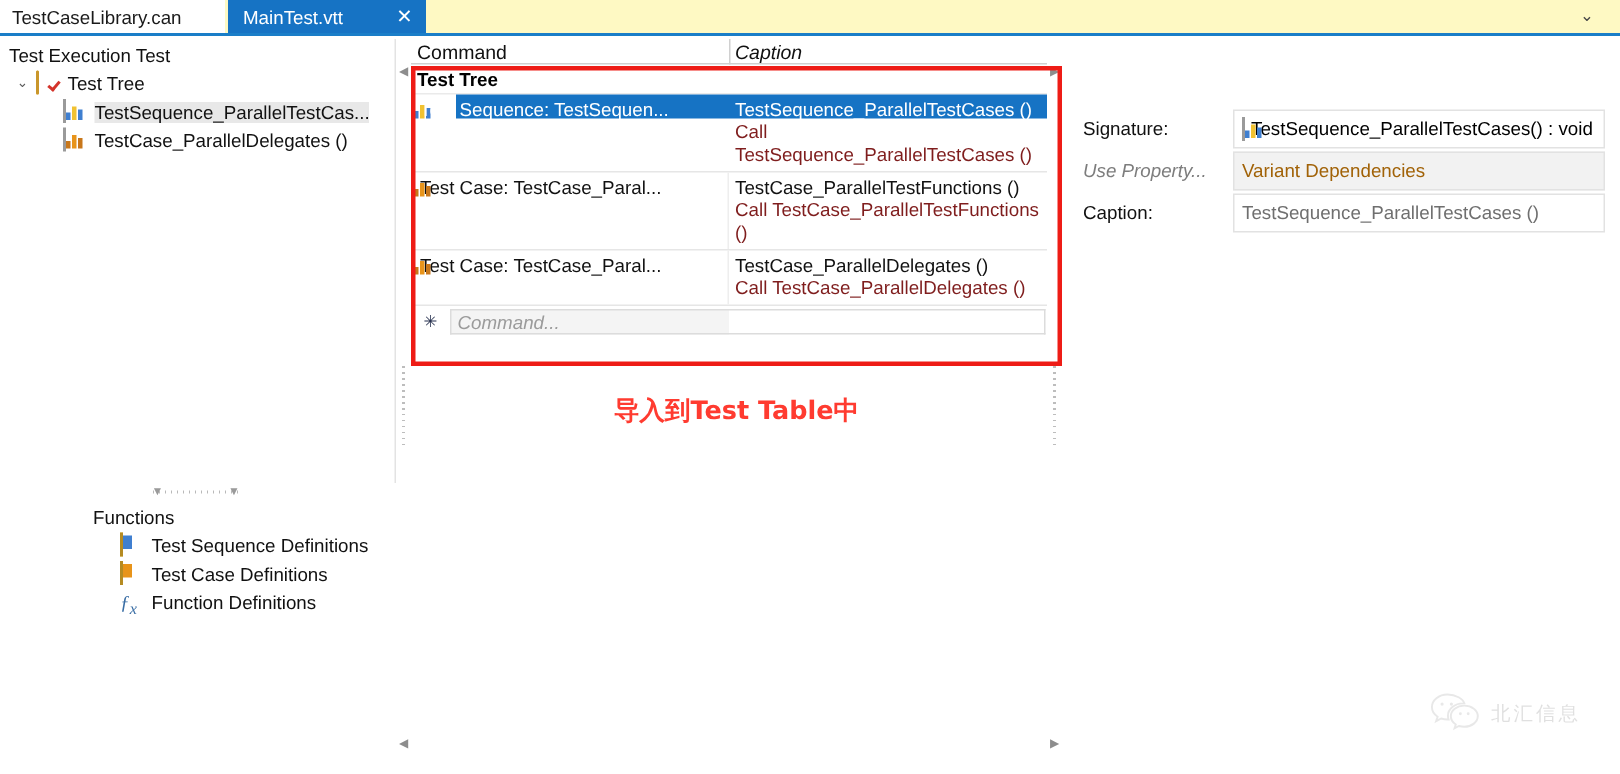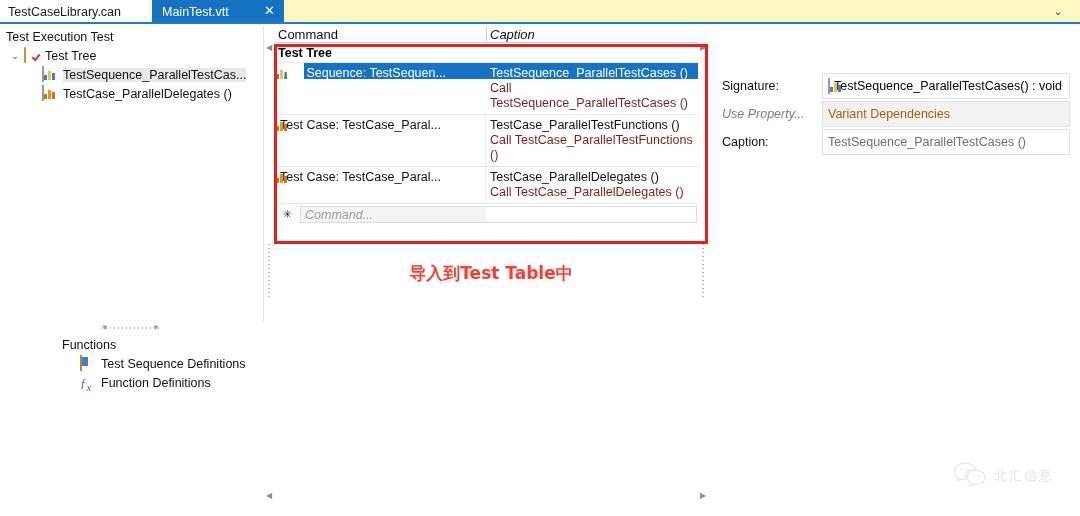--- a/index.html
+++ b/index.html
@@ -180,20 +180,24 @@
   </div>
 
   <div class="panel left-bottom">
     <div class="panel-title">Functions</div>
     <div class="tree">
       <div class="tnode indent1">
         <span class="ico"><span class="ic-seqdef"></span></span>
         <span class="lbl">Test Sequence Definitions</span>
       </div>
       <div class="tnode indent1">
+        <span class="ico"><span class="ic-casedef"></span></span>
+        <span class="lbl">Test Case Definitions</span>
+      </div>
+      <div class="tnode indent1">
         <span class="ico"><span class="ic-fx">ƒ<sub>x</sub></span></span>
         <span class="lbl">Function Definitions</span>
       </div>
     </div>
   </div>
 
   <div class="vsplit" id="vsplit-left">
     <span class="ar t">◀</span>
     <span class="dots"></span>
     <span class="ar b">◀</span>

